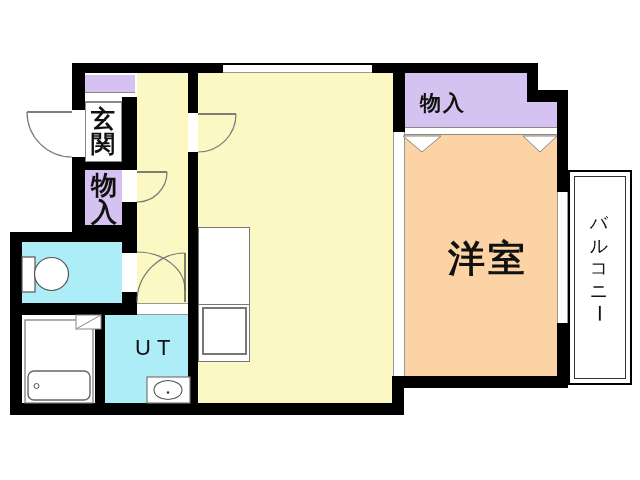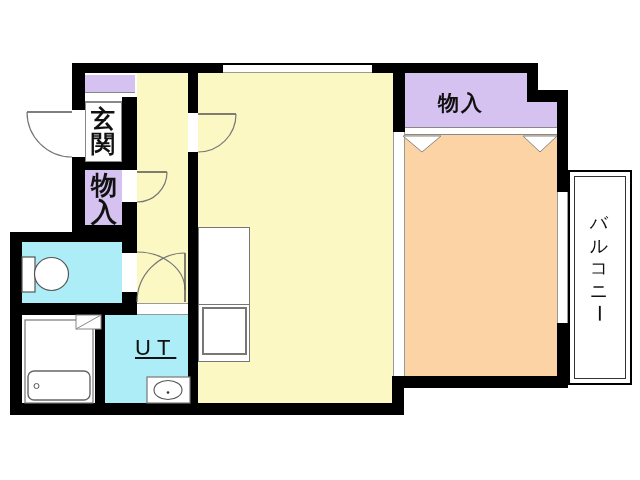--- a/index.html
+++ b/index.html
@@ -113,22 +113,23 @@
   </svg>
 
   <div class="label vcol" style="left:89px;top:106px;width:28px;font-size:24px;">
     <span>玄</span>
     <span>関</span>
   </div>
   <div class="label vcol" style="left:90px;top:172px;width:28px;font-size:26px;">
     <span>物</span>
     <span>入</span>
   </div>
-  <div class="label" style="left:438px;top:92px;font-size:21px;letter-spacing:2px;">物入</div>
-  <div class="label" style="left:135px;top:336px;font-size:22px;letter-spacing:6px;font-weight:500;text-decoration:underline;">UT</div>
+  <div class="label" style="left:420px;top:92px;font-size:21px;letter-spacing:2px;">物入</div>
+  <div class="label" style="left:448px;top:240px;font-size:37px;letter-spacing:3px;">洋室</div>
+  <div class="label" style="left:135px;top:336px;font-size:22px;letter-spacing:6px;font-weight:500;">UT</div>
   <div class="label vcol" style="left:588px;top:212px;width:22px;font-size:18px;font-weight:500;line-height:1.25;">
     <span>バ</span>
     <span>ル</span>
     <span>コ</span>
     <span>ニ</span>
     <span style="transform:rotate(90deg);">ー</span>
   </div>
 
 </div>
 

